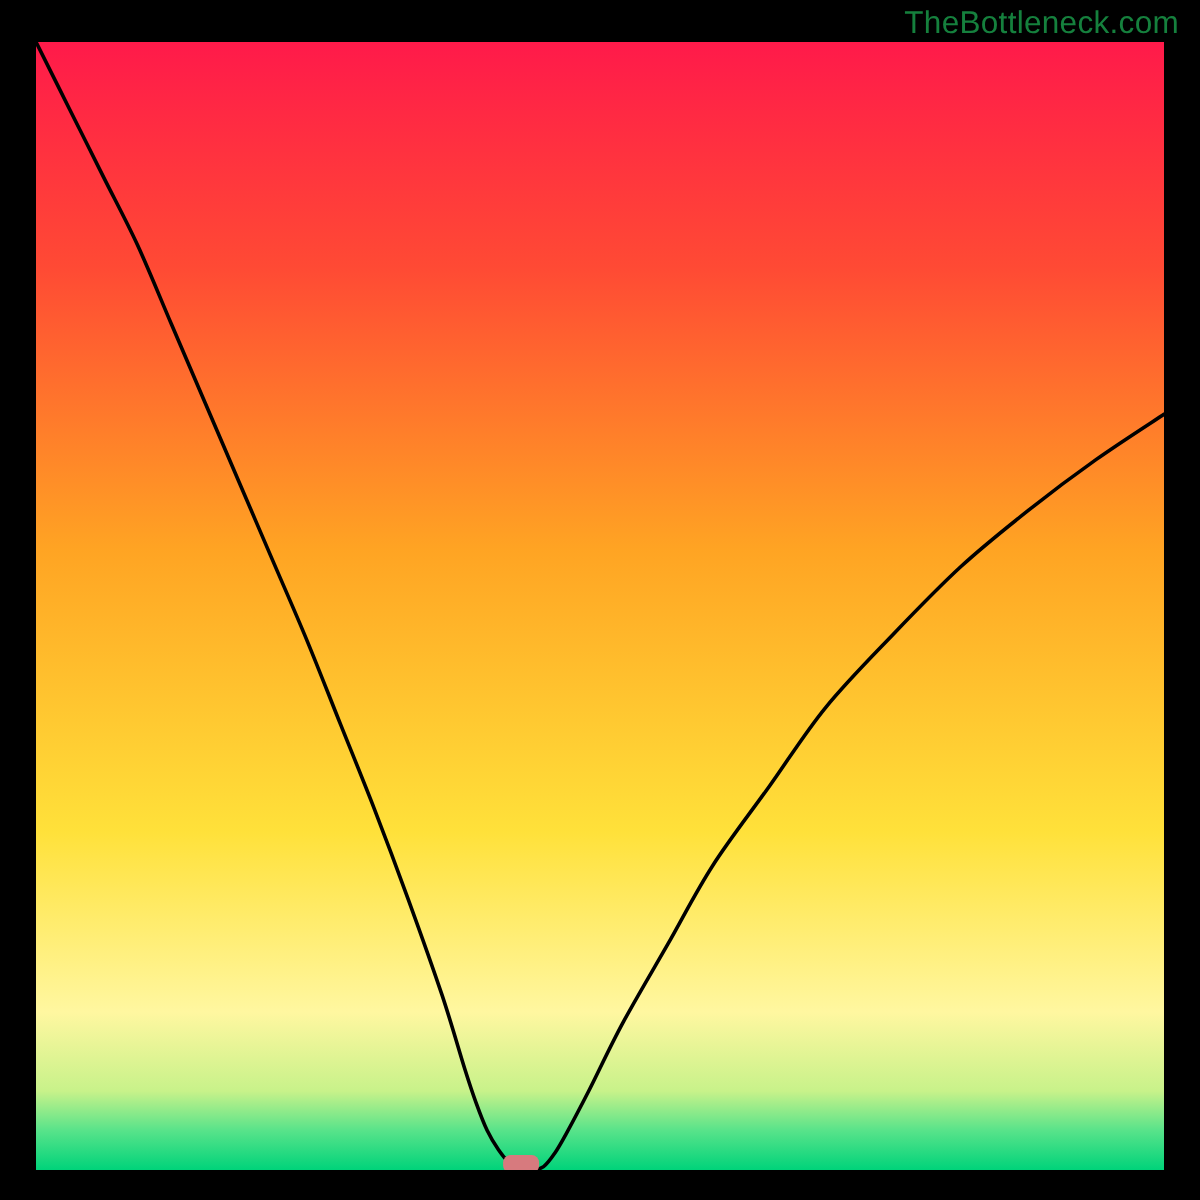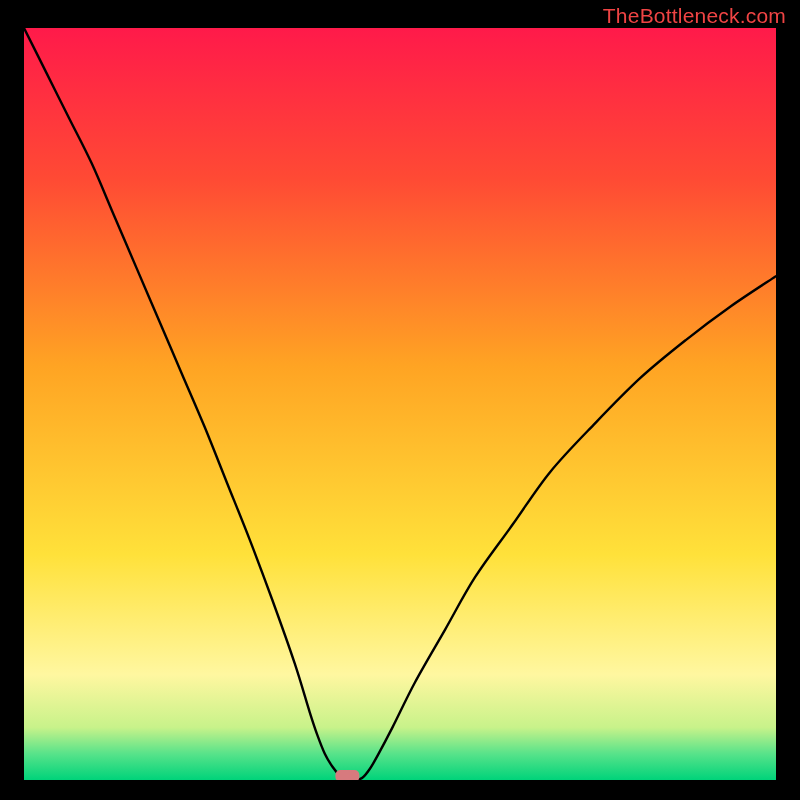--- a/index.html
+++ b/index.html
@@ -14,21 +14,21 @@
   .frame {
     position: relative;
     width: 800px;
     height: 800px;
     background: #000;
   }
   .watermark {
     position: absolute;
     top: 4px;
     right: 14px;
-    color: #ef4444;
+    color: #15803d;
     font-size: 21px;
     font-weight: 500;
     letter-spacing: 0.2px;
     z-index: 5;
   }
   .plot-wrap {
     position: absolute;
     left: 24px;
     top: 28px;
     width: 752px;

